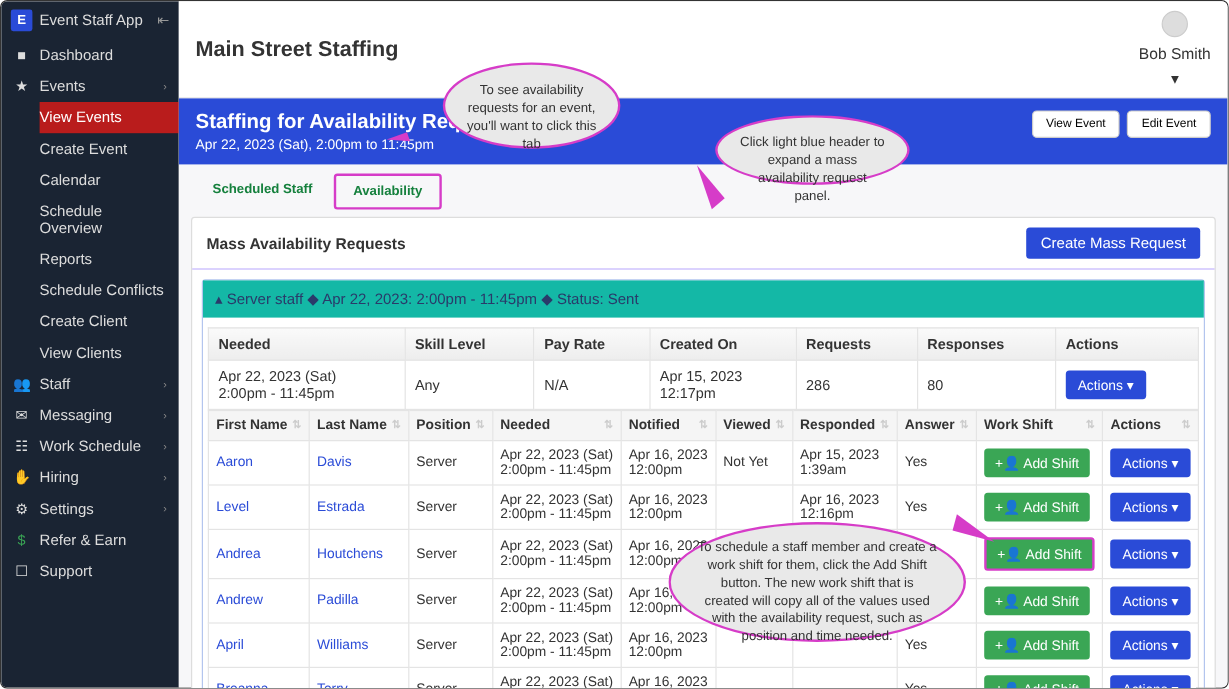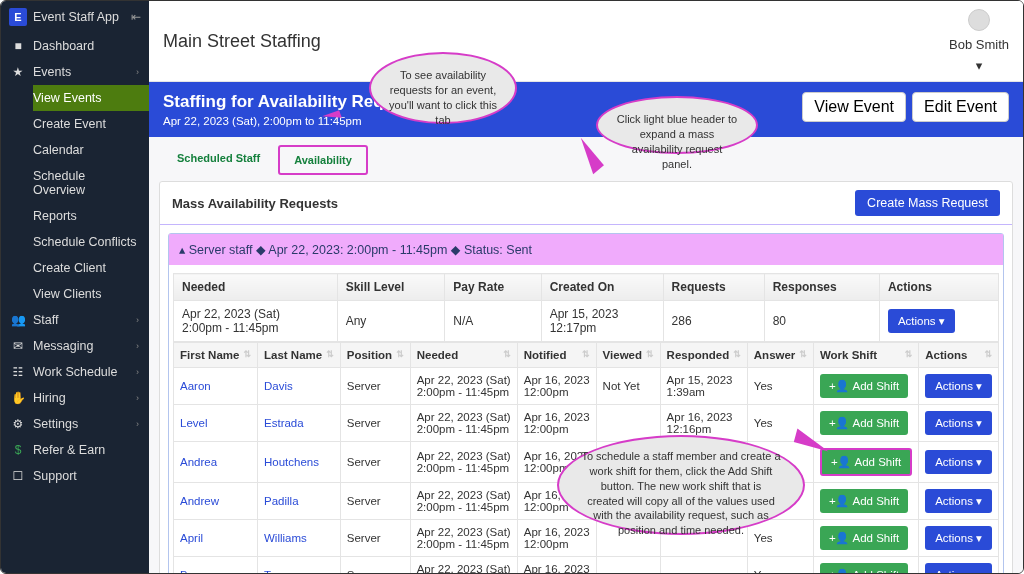--- a/index.html
+++ b/index.html
@@ -3,44 +3,44 @@
 <meta charset="utf-8">
 <style>
 * { box-sizing: border-box; margin: 0; padding: 0; }
 body { font-family: -apple-system, "Segoe UI", Arial, sans-serif; font-size: 13px; color: #333; overflow: hidden; }
 .app { display: flex; width: 1024px; height: 574px; border: 1px solid #333; border-radius: 6px; overflow: hidden; position: relative; }
 .sidebar { width: 148px; background: #1a2433; color: #ddd; display: flex; flex-direction: column; font-size: 12.5px; }
 .side-top { display: flex; align-items: center; padding: 7px 8px; gap: 6px; }
 .side-logo { width: 18px; height: 18px; background: #2a4bd7; border-radius: 2px; display: flex; align-items: center; justify-content: center; color: #fff; font-size: 11px; font-weight: bold; }
 .side-toggle { margin-left: auto; font-size: 12px; color: #999; }
 .side-item { display: flex; align-items: center; gap: 8px; padding: 6px 10px; cursor: pointer; color: #ddd; }
-.side-item.active { background: #4d7c0f; color: #fff; }
+.side-item.active { background: #b91c1c; color: #fff; }
 .side-item .ic { width: 14px; text-align: center; font-size: 12px; }
 .side-item .chev { margin-left: auto; font-size: 9px; color: #888; }
 .side-sub { padding-left: 32px; }
 .side-sub .side-item { padding-left: 0; }
 .main { flex: 1; display: flex; flex-direction: column; background: #f7f7f9; overflow: hidden; }
 .topbar { background: #fff; display: flex; align-items: center; padding: 8px 14px; border-bottom: 1px solid #e5e5e5; }
-.topbar h1 { font-size: 18px; font-weight: normal; }
+.topbar h1 { font-size: 18px; font-weight: bold; }
 .user { margin-left: auto; display: flex; align-items: center; gap: 6px; font-size: 13px; flex-direction: column; }
 .avatar { width: 22px; height: 22px; background: #ddd; border-radius: 50%; border: 1px solid #ccc; }
 .bluebar { background: #2a4bd7; color: #fff; padding: 10px 14px 10px 14px; display: flex; align-items: flex-start; }
 .bluebar h2 { font-size: 17px; font-weight: 600; }
 .bluebar .sub { font-size: 11.5px; margin-top: 3px; font-weight: 500; }
 .bluebar .right { margin-left: auto; display: flex; gap: 6px; }
-.btn { border: 1px solid #ccc; background: #fff; padding: 5px 11px; border-radius: 4px; font-size: 16px; cursor: pointer; }
+.btn { border: 1px solid #ccc; background: #fff; padding: 5px 11px; border-radius: 4px; font-size: 10px; cursor: pointer; }
 .content { padding: 0 10px 10px; overflow-y: auto; }
 .tabs { display: flex; gap: 4px; padding: 8px 4px 0; }
 .tab { padding: 7px 14px; color: #15803d; font-weight: 600; font-size: 11px; cursor: pointer; border-radius: 2px; }
 .tab.active-box { border: 2px solid #d63cc8; border-radius: 3px; }
 .panel { background: #fff; border: 1px solid #ddd; border-radius: 3px; margin-top: 6px; }
 .panel-head { display: flex; align-items: center; padding: 8px 12px; border-bottom: 1px solid #c4b5fd; font-weight: 600; }
 .panel-head .btn-blue { margin-left: auto; background: #2a4bd7; color: #fff; border: none; padding: 6px 12px; border-radius: 3px; font-size: 12.5px; }
 .accordion { margin: 8px; border: 1px solid #b3c5ee; border-radius: 3px; }
-.acc-head { background: #f0abfc; padding: 8px 10px; font-size: 12.5px; color: #2a3a6a; cursor: pointer; }
+.acc-head { background: #14b8a6; padding: 8px 10px; font-size: 12.5px; color: #2a3a6a; cursor: pointer; }
 .acc-body { padding: 8px 4px; }
 table { width: 100%; border-collapse: collapse; font-size: 12px; }
 .t1 th, .t1 td { border: 1px solid #e4e4e4; padding: 6px 8px; text-align: left; }
 .t1 th { background: linear-gradient(#fafafa, #ededed); font-weight: 600; }
 .exports { display: flex; gap: 4px; padding: 6px 2px; align-items: center; }
 .exports .mini { border: 1px solid #ccc; background: #fafafa; padding: 3px 8px; border-radius: 3px; font-size: 11px; cursor: pointer; }
 .exports .search-row { margin-left: auto; font-size: 12px; }
 .exports input { border: 1px solid #ccc; padding: 3px 6px; font-size: 12px; }
 .t2 th, .t2 td { border: 1px solid #e4e4e4; padding: 6px 6px; text-align: left; font-size: 11.5px; }
 .t2 th { background: #f5f5f5; font-weight: 600; white-space: nowrap; }

